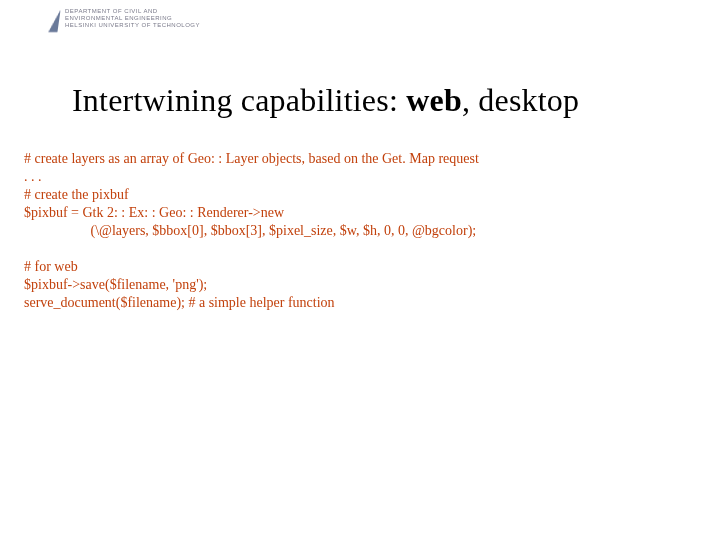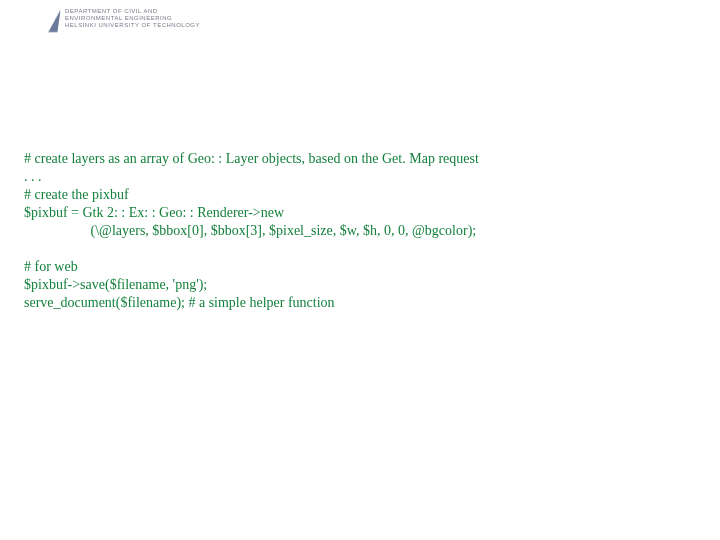--- a/index.html
+++ b/index.html
@@ -58,37 +58,40 @@
     font-weight: bold;
   }
   .code-block {
     position: absolute;
     top: 150px;
     left: 24px;
     font-family: Georgia, 'Times New Roman', Times, serif;
     font-size: 14px;
     line-height: 18px;
     white-space: pre;
-    color: #15803d;
+    color: #c2410c;
   }
 </style>
 </head>
 <body>
 
 <div class="slide">
 
   <div class="logo-area">
     <div class="logo-triangle"></div>
     <div class="logo-text">
       <span>DEPARTMENT OF CIVIL AND</span>
       <span>ENVIRONMENTAL ENGINEERING</span>
       <span>HELSINKI UNIVERSITY OF TECHNOLOGY</span>
     </div>
   </div>
 
+  <div class="title">
+    <span>Intertwining capabilities: </span><span class="bold">web</span><span>, desktop</span>
+  </div>
 
   <div class="code-block"><span># create layers as an array of Geo: : Layer objects, based on the Get. Map request</span>
 <span>. . .</span>
 <span># create the pixbuf</span>
 <span>$pixbuf = Gtk 2: : Ex: : Geo: : Renderer-&gt;new</span>
 <span>                   (\@layers, $bbox[0], $bbox[3], $pixel_size, $w, $h, 0, 0, @bgcolor);</span>
 <span></span>
 <span># for web</span>
 <span>$pixbuf-&gt;save($filename, 'png');</span>
 <span>serve_document($filename); # a simple helper function</span></div>

